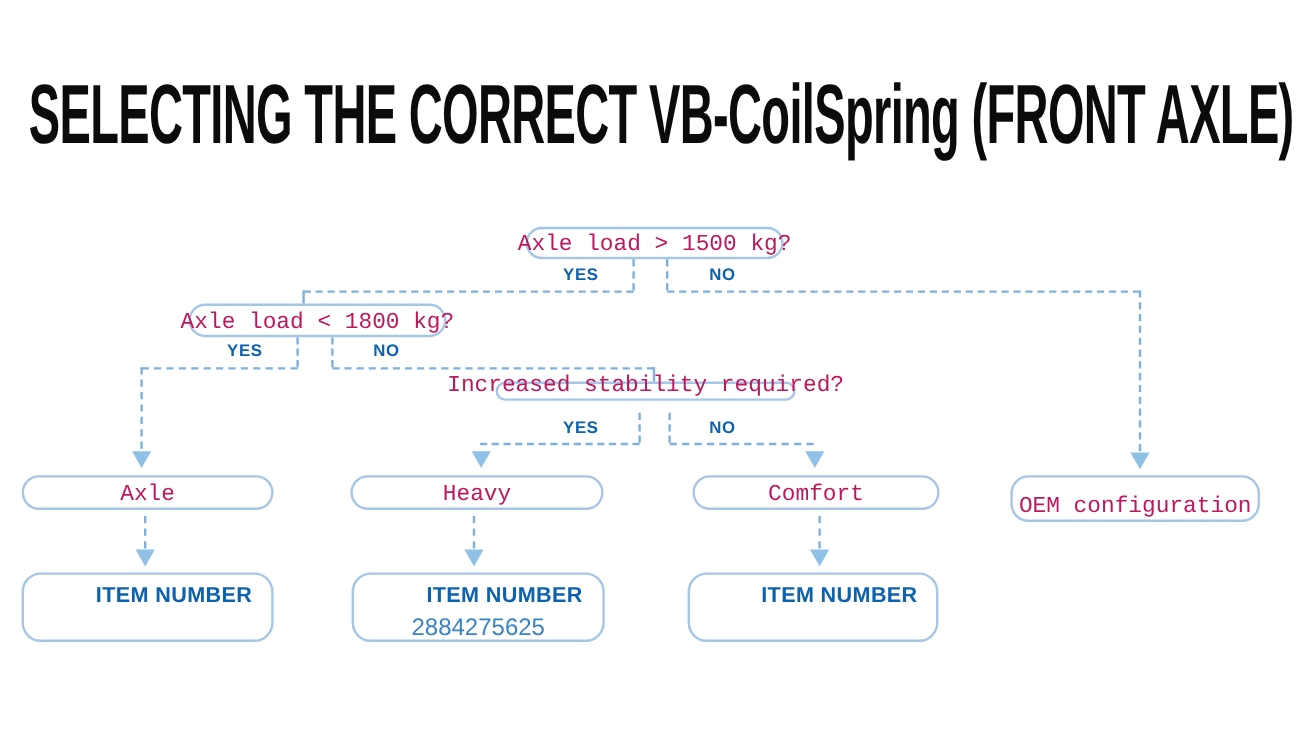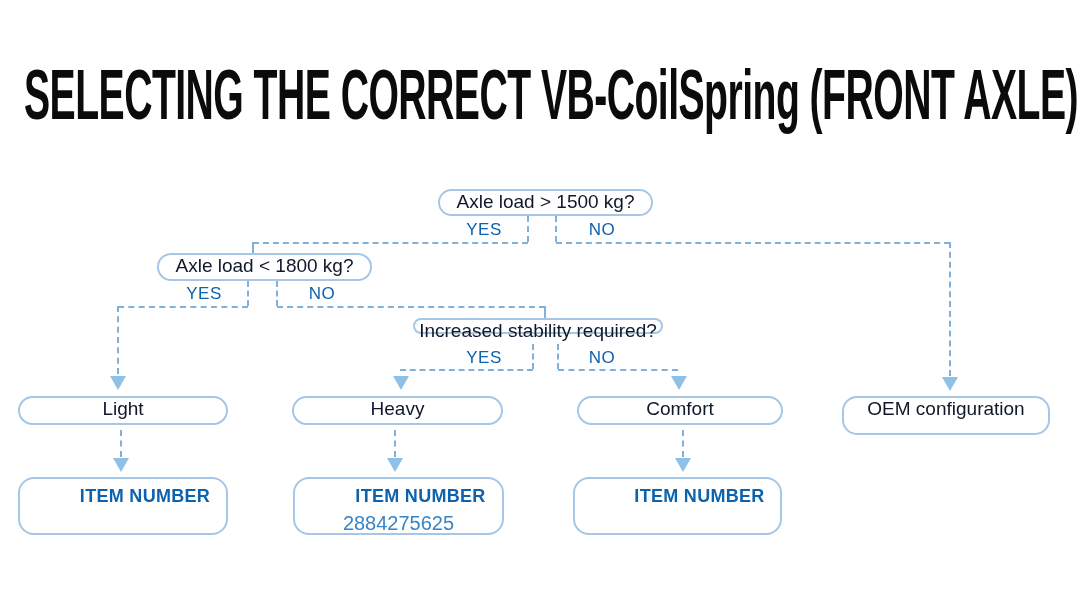--- a/index.html
+++ b/index.html
@@ -9,25 +9,25 @@
   }
   .title{
     position:absolute;left:24px;top:60px;margin:0;
     font-size:70px;font-weight:bold;color:#0b0b0b;line-height:1;
     white-space:nowrap;letter-spacing:-1px;
     transform:scaleX(0.56);transform-origin:left top;
   }
   .node{
     position:absolute;box-sizing:border-box;background:#fff;
     border:2px solid #a6c6e6;border-radius:15px;
-    display:flex;align-items:flex-start;justify-content:center;
-    color:#0f172a;font-size:19px;white-space:nowrap;
+    display:flex;align-items:flex-end;justify-content:center;
+    color:#be185d;font-size:19px;white-space:nowrap;font-family:Liberation Mono, monospace;
   }
   .yn{
-    position:absolute;color:#0d62ad;font-weight:normal;font-size:17px;
+    position:absolute;color:#0d62ad;font-weight:bold;font-size:14px;
     transform:translateX(-50%);white-space:nowrap;letter-spacing:.5px;
   }
   .vline{position:absolute;width:0;border-left:2px dashed #7fb1dc;}
   .hline{position:absolute;height:0;border-top:2px dashed #7fb1dc;}
   .arrow{
     position:absolute;width:0;height:0;transform:translateX(-50%);
     border-left:8px solid transparent;border-right:8px solid transparent;
     border-top:14px solid #8fc0e6;
   }
   .itembox{
@@ -80,21 +80,21 @@
   <div class="yn" style="left:602px;top:348px">NO</div>
 
   <div class="vline" style="left:532px;top:344px;height:25px"></div>
   <div class="vline" style="left:557px;top:344px;height:25px"></div>
   <div class="hline" style="left:400px;top:369px;width:133px"></div>
   <div class="arrow" style="left:401px;top:376px"></div>
   <div class="hline" style="left:558px;top:369px;width:120px"></div>
   <div class="arrow" style="left:679px;top:376px"></div>
 
   <div class="node" style="left:18px;top:396px;width:210px;height:29px">
-    <span>Light</span>
+    <span>Axle</span>
   </div>
   <div class="node" style="left:292px;top:396px;width:211px;height:29px">
     <span>Heavy</span>
   </div>
   <div class="node" style="left:577px;top:396px;width:206px;height:29px">
     <span>Comfort</span>
   </div>
   <div class="node" style="left:842px;top:396px;width:208px;height:39px">
     <span>OEM configuration</span>
   </div>

